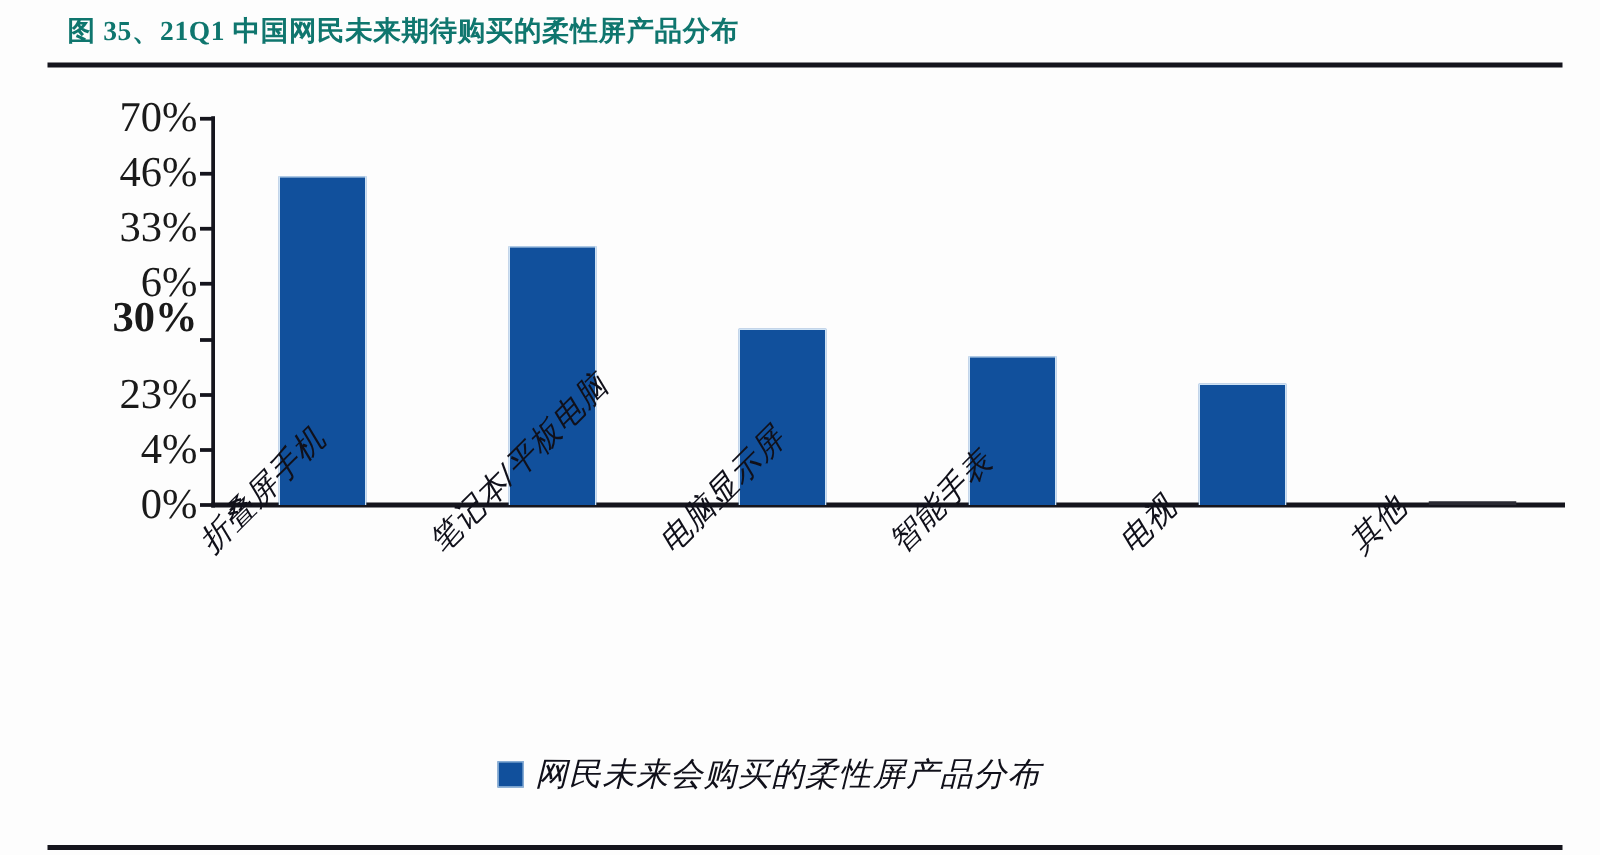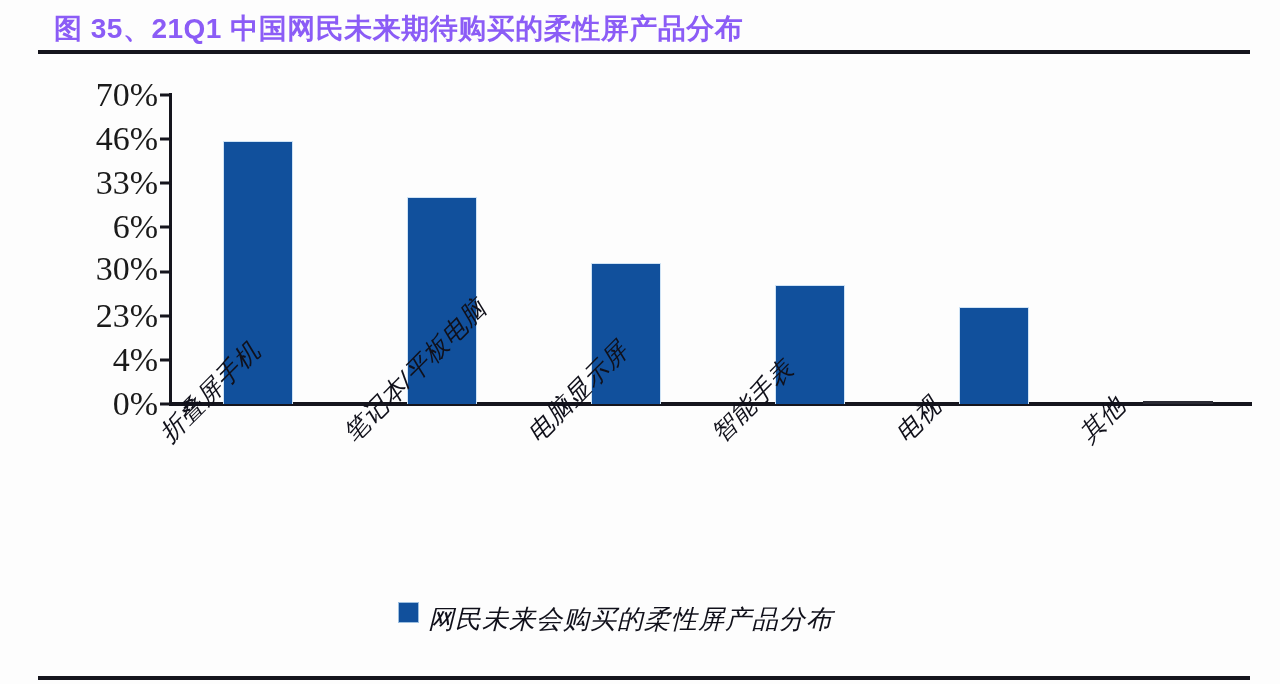--- a/index.html
+++ b/index.html
@@ -14,25 +14,25 @@
     background: #fdfdfd;
     overflow: hidden;
     font-family: "Liberation Serif", "DejaVu Serif", serif;
   }
 
   
   #figure-title {
     position: absolute;
     left: 54px;
     top: 10px;
-    font-family: Liberation Sans, sans-serif;
+    font-family: Liberation Serif, serif;
     font-weight: bold;
-    font-size: 28px;
+    font-size: 22px;
     letter-spacing: 0.5px;
-    color: #8b5cf6;
+    color: #0f766e;
     white-space: nowrap;
   }
   #title-rule {
     position: absolute;
     left: 38px;
     top: 50px;
     width: 1212px;
     height: 4px;
     background: #15151d;
   }
@@ -121,21 +121,21 @@
     transform: rotate(-45deg);
     letter-spacing: 1px;
   }
 
   
   #legend {
     position: absolute;
     left: 398px;
     top: 602px;
     display: flex;
-    align-items: flex-start;
+    align-items: center;
     gap: 9px;
   }
   #legend-swatch {
     width: 21px;
     height: 21px;
     background: #11509c;
     border: 1px solid #9dbfe0;
     box-sizing: border-box;
   }
   #legend-label {
@@ -156,21 +156,21 @@
 
   <div id="title-rule"></div>
 
   <div id="plot">
 
     <div id="y-axis-labels">
         <div class="y-tick-label" style="top: 95px;">70%</div>
         <div class="y-tick-label" style="top: 139.143px;">46%</div>
         <div class="y-tick-label" style="top: 183.286px;">33%</div>
         <div class="y-tick-label" style="top: 227.429px;">6%</div>
-        <div class="y-tick-label" style="top: 269px;">30%</div>
+        <div class="y-tick-label" style="top: 255px; font-weight: bold;">30%</div>
         <div class="y-tick-label" style="top: 315.714px;">23%</div>
         <div class="y-tick-label" style="top: 359.857px;">4%</div>
         <div class="y-tick-label" style="top: 404px;">0%</div>
       </div>
     <div id="y-axis-line"></div>
     <div id="x-axis-line"></div>
 
     <div id="bars-layer">
         <div class="bar" style="left: 223px; width: 70px; top: 141.35px; height: 262.65px; background: rgb(17, 80, 156);"></div>
         <div class="bar" style="left: 407px; width: 70px; top: 196.529px; height: 207.471px; background: rgb(17, 80, 156);"></div>

